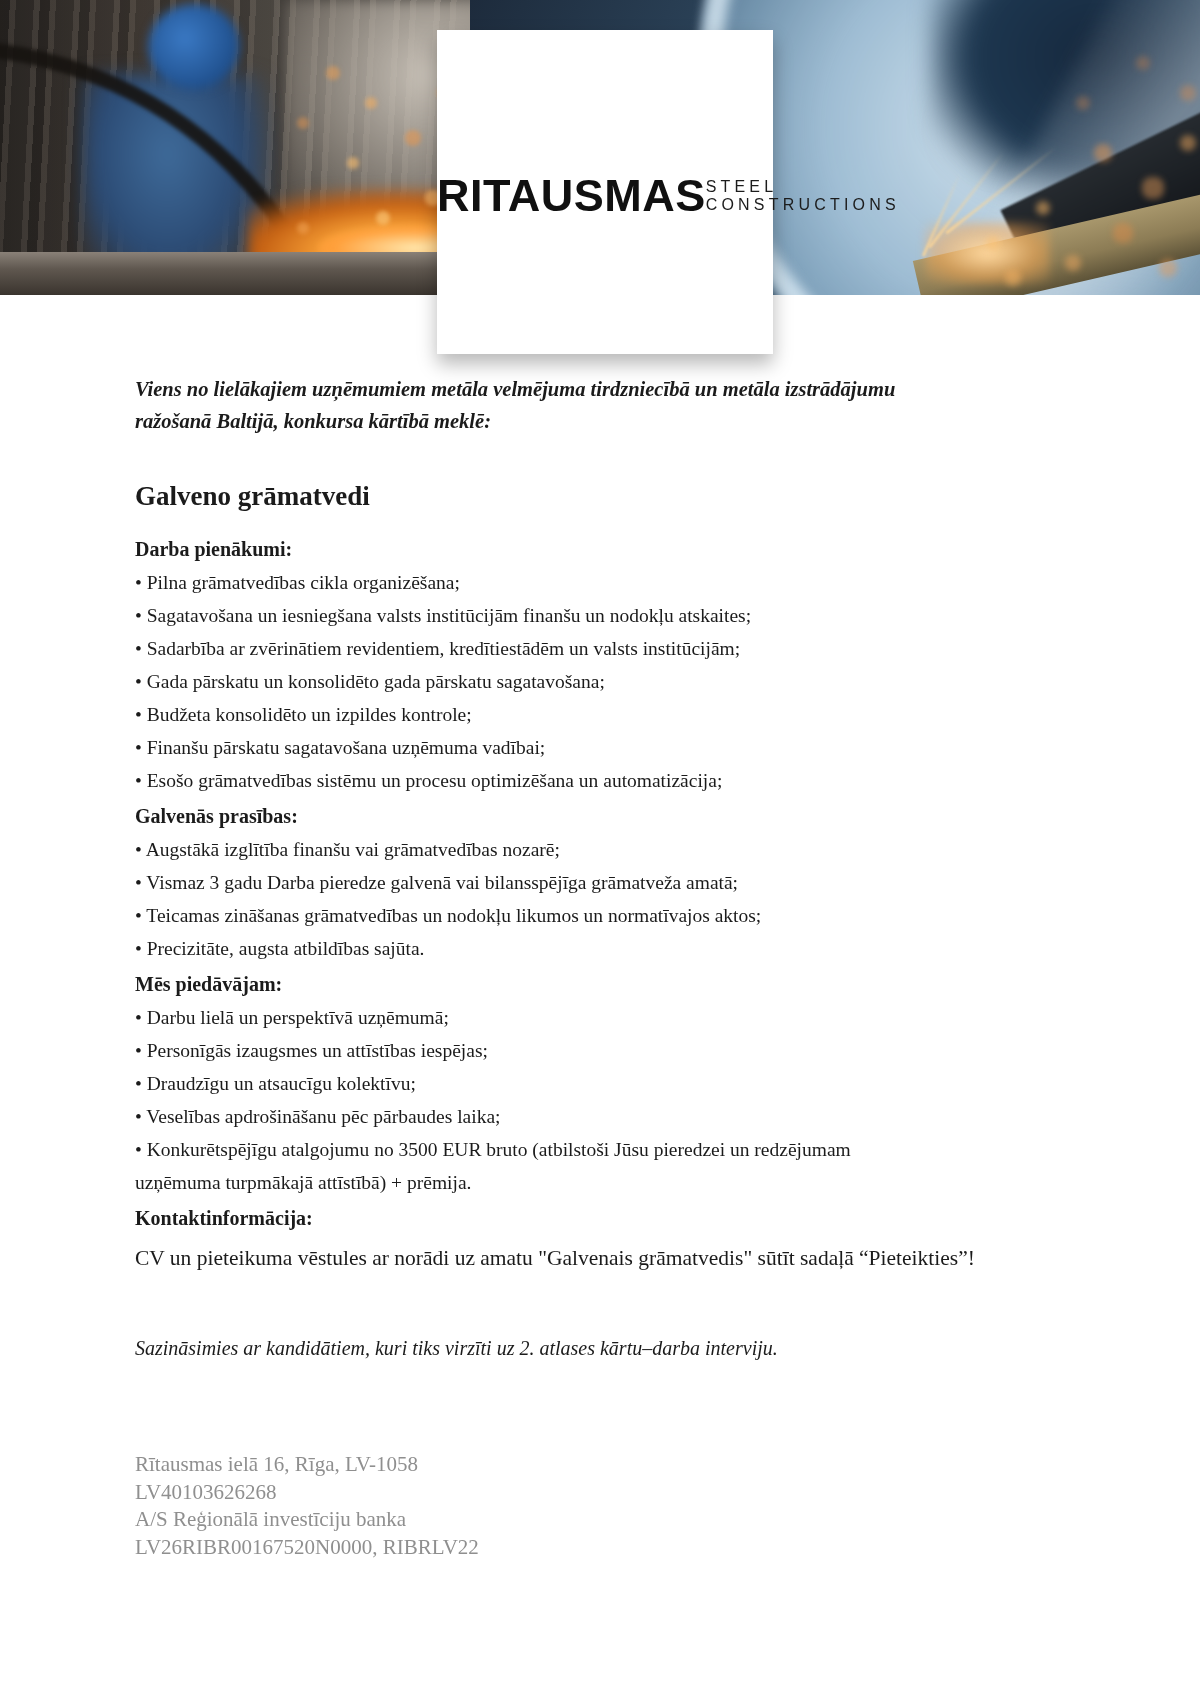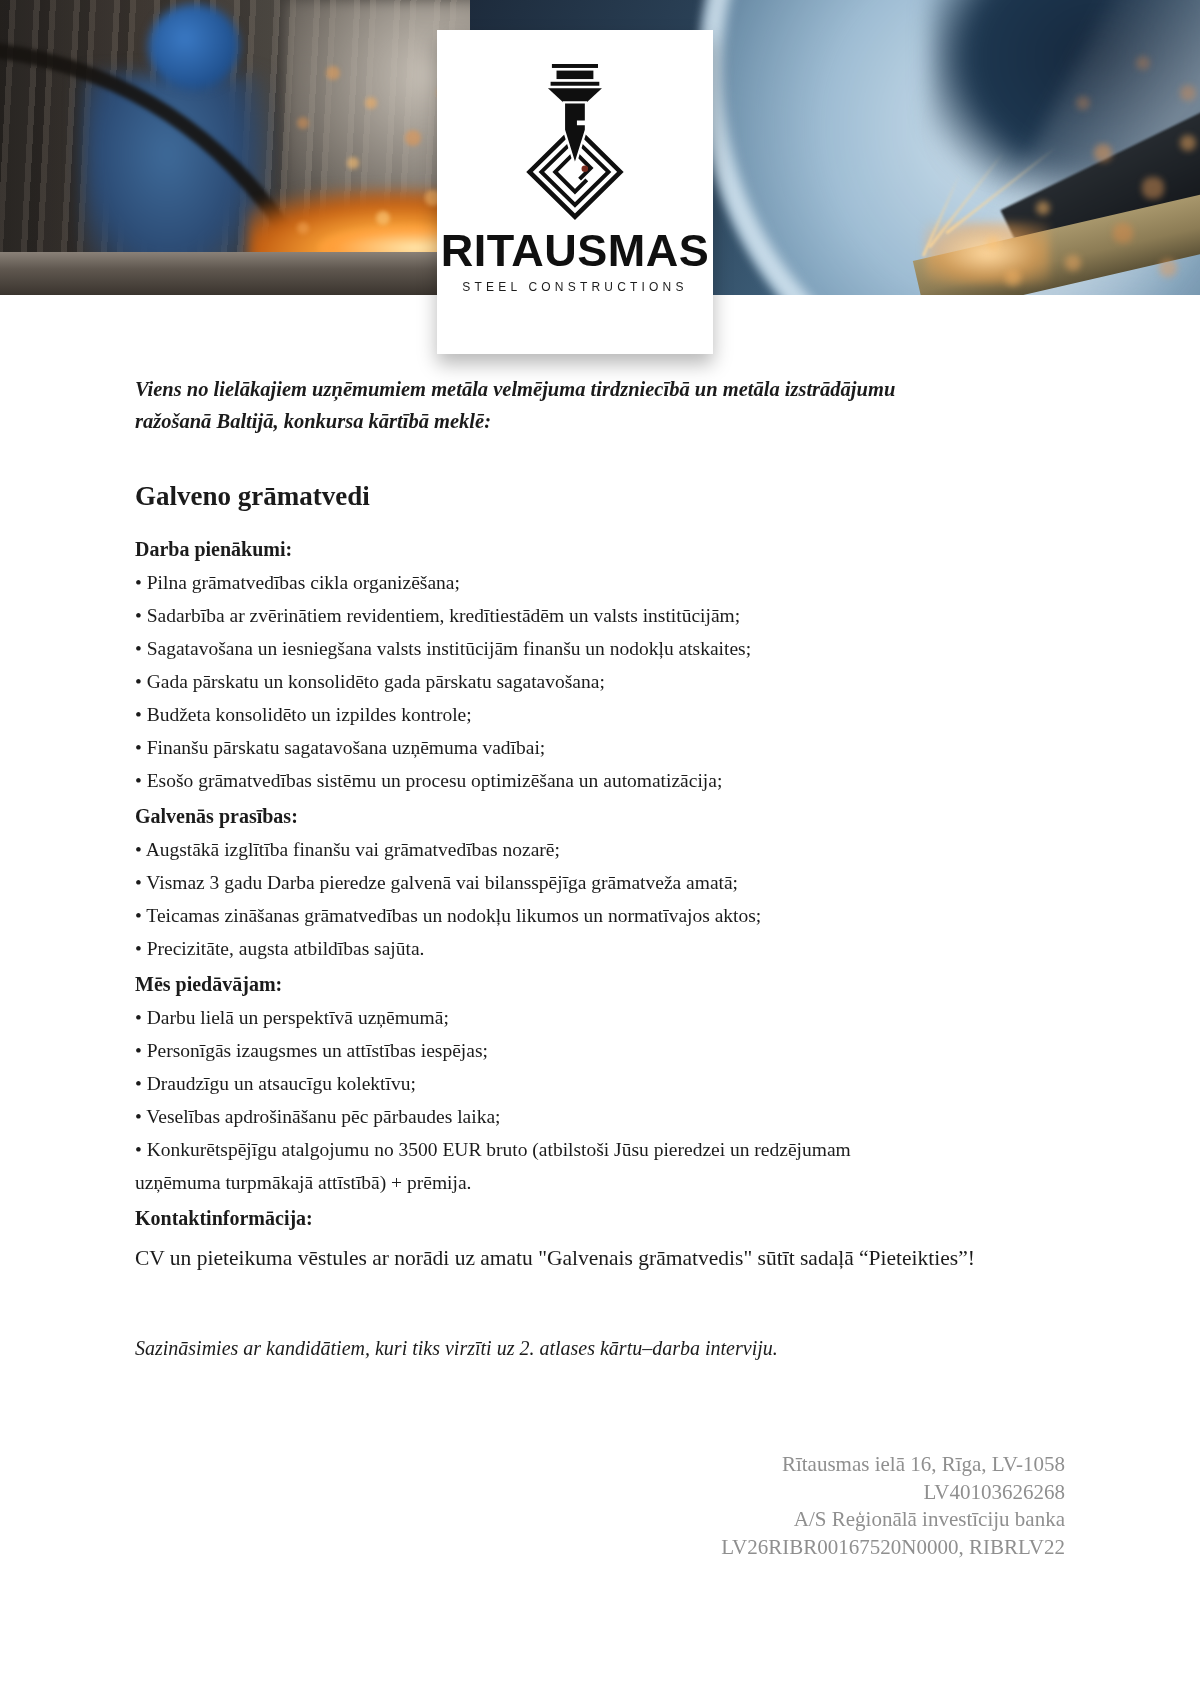--- a/index.html
+++ b/index.html
@@ -58,39 +58,39 @@
      1070px 260px 0 5px rgba(240,170,95,.5),1165px 265px 0 6px rgba(235,155,85,.45),
      1185px 90px 0 5px rgba(220,140,75,.4),1040px 205px 0 4px rgba(245,180,100,.55),
      990px 240px 0 4px rgba(250,195,120,.6),1010px 275px 0 5px rgba(245,180,100,.5),
      1140px 60px 0 4px rgba(210,130,70,.35),1080px 100px 0 4px rgba(215,135,75,.35);}
   .streak{width:3px;background:linear-gradient(rgba(255,220,160,0),rgba(255,215,150,.8));filter:blur(1px);}
   .streak1{left:965px;top:140px;height:120px;transform:rotate(38deg);}
   .streak2{left:1000px;top:120px;height:140px;transform:rotate(52deg);}
   .streak3{left:940px;top:170px;height:90px;transform:rotate(24deg);}
 
   
-  .logo-card{position:absolute;left:437px;top:30px;width:276px;height:324px;background:#ffffff;
-             box-shadow:0 10px 18px rgba(0,0,0,.28);z-index:5;display:flex;flex-direction:column;align-items:center;}
+  .logo-card{position:absolute;left:437px;top:30px;width:336px;height:324px;background:#ffffff;
+             box-shadow:0 10px 18px rgba(0,0,0,.28);z-index:5;display:flex;flex-direction:row;align-items:center;}
   .logo-mark{margin-top:34px;height:158px;}
   .logo-name{font-family:"Liberation Sans",sans-serif;font-weight:700;font-size:45px;letter-spacing:.5px;
              color:#101010;line-height:1;margin-top:6px;}
-  .logo-tagline{font-family:"Liberation Sans",sans-serif;font-size:12px;letter-spacing:4.2px;font-weight:500;
+  .logo-tagline{font-family:"Liberation Sans",sans-serif;font-size:16px;letter-spacing:4.2px;font-weight:500;
              color:#1c1c1c;margin-top:7px;}
 
   
   .content{position:absolute;left:0;top:295px;width:1200px;padding:0 135px;box-sizing:border-box;
            overflow:hidden;z-index:1;}
   p.intro{margin:78px 0 0;font-size:20.5px;line-height:32px;font-weight:bold;font-style:italic;white-space:pre-line;}
   h1.position{margin:42px 0 0;font-size:27px;line-height:34px;font-weight:bold;}
   #sections h3,.contact-heading{margin:3px 0 0;font-size:20px;line-height:33px;font-weight:bold;}
   #sections h3:first-child{margin-top:20px;}
   #sections p.bullet{margin:0;font-size:19.5px;line-height:33px;}
   p.cv{margin:8px 0 8px;font-size:21.5px;line-height:30px;}
   p.note{margin:60px 0 0;font-size:20px;line-height:30px;font-style:italic;}
-  .footer{margin-top:88px;text-align:right;color:#8f8f8f;font-size:21px;line-height:27.5px;}
+  .footer{margin-top:88px;text-align:left;color:#8f8f8f;font-size:21px;line-height:27.5px;}
 </style>
 </head>
 <body>
 
 <div class="page">
 
   <div class="banner">
     <div class="b-left"></div>
     <div class="b-left-stripes"></div>
     <div class="b-light"></div>
@@ -136,22 +136,22 @@
   </div>
 
   <div class="content">
     <p class="intro">Viens no lielākajiem uzņēmumiem metāla velmējuma tirdzniecībā un metāla izstrādājumu
 ražošanā Baltijā, konkursa kārtībā meklē:</p>
     <h1 class="position">Galveno grāmatvedi</h1>
 
     <div id="sections">
         <h3>Darba pienākumi:</h3>
         <p class="bullet">• Pilna grāmatvedības cikla organizēšana;</p>
+        <p class="bullet">• Sagatavošana un iesniegšana valsts institūcijām finanšu un nodokļu atskaites;</p>
         <p class="bullet">• Sadarbība ar zvērinātiem revidentiem, kredītiestādēm un valsts institūcijām;</p>
-        <p class="bullet">• Sagatavošana un iesniegšana valsts institūcijām finanšu un nodokļu atskaites;</p>
         <p class="bullet">• Gada pārskatu un konsolidēto gada pārskatu sagatavošana;</p>
         <p class="bullet">• Budžeta konsolidēto un izpildes kontrole;</p>
         <p class="bullet">• Finanšu pārskatu sagatavošana uzņēmuma vadībai;</p>
         <p class="bullet">• Esošo grāmatvedības sistēmu un procesu optimizēšana un automatizācija;</p>
         <h3>Galvenās prasības:</h3>
         <p class="bullet">• Augstākā izglītība finanšu vai grāmatvedības nozarē;</p>
         <p class="bullet">• Vismaz 3 gadu Darba pieredze galvenā vai bilansspējīga grāmatveža amatā;</p>
         <p class="bullet">• Teicamas zināšanas grāmatvedības un nodokļu likumos un normatīvajos aktos;</p>
         <p class="bullet">• Precizitāte, augsta atbildības sajūta.</p>
         <h3>Mēs piedāvājam:</h3>

